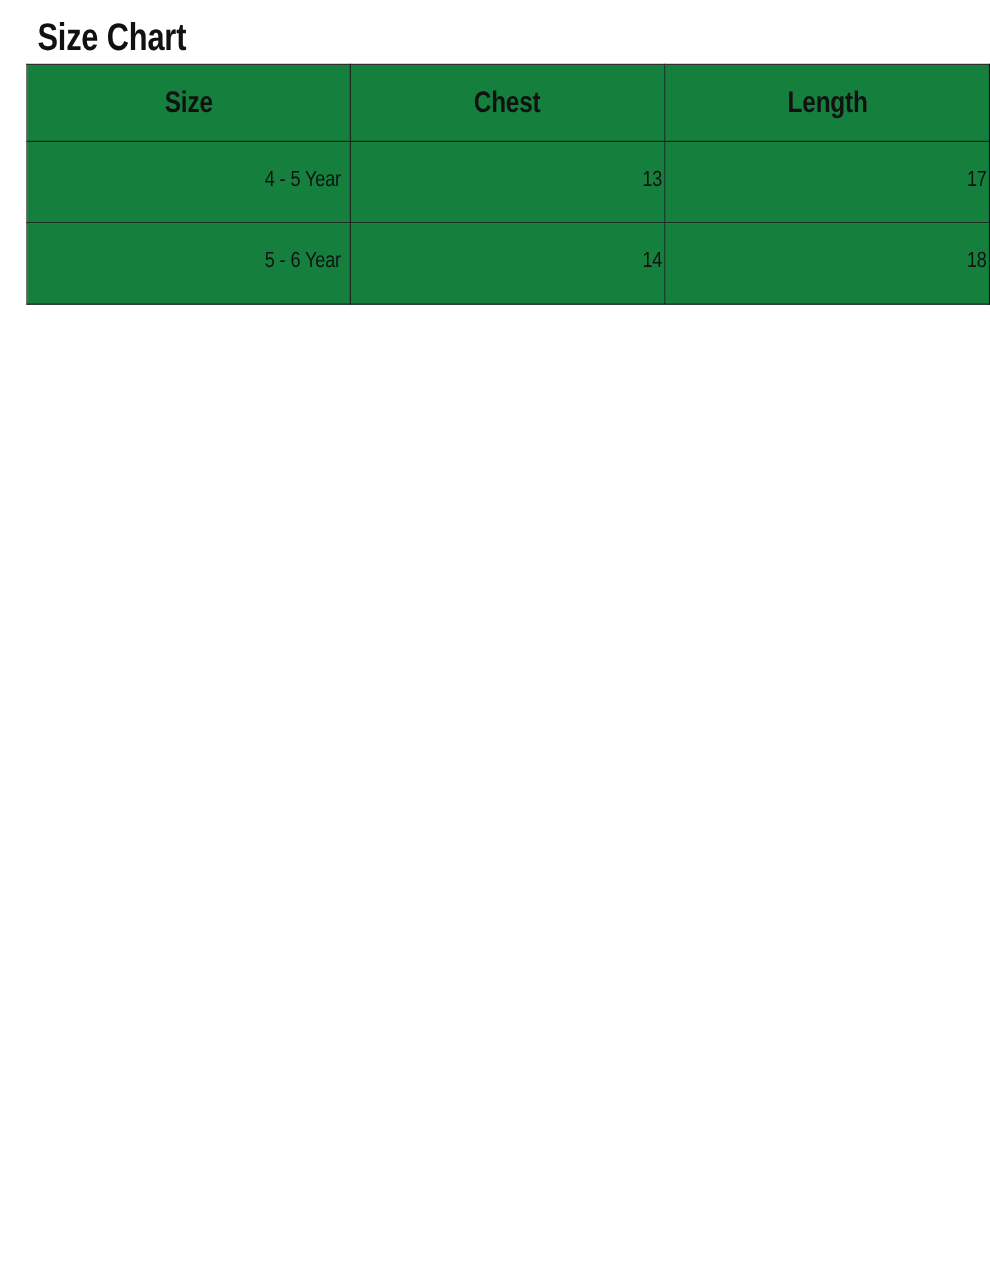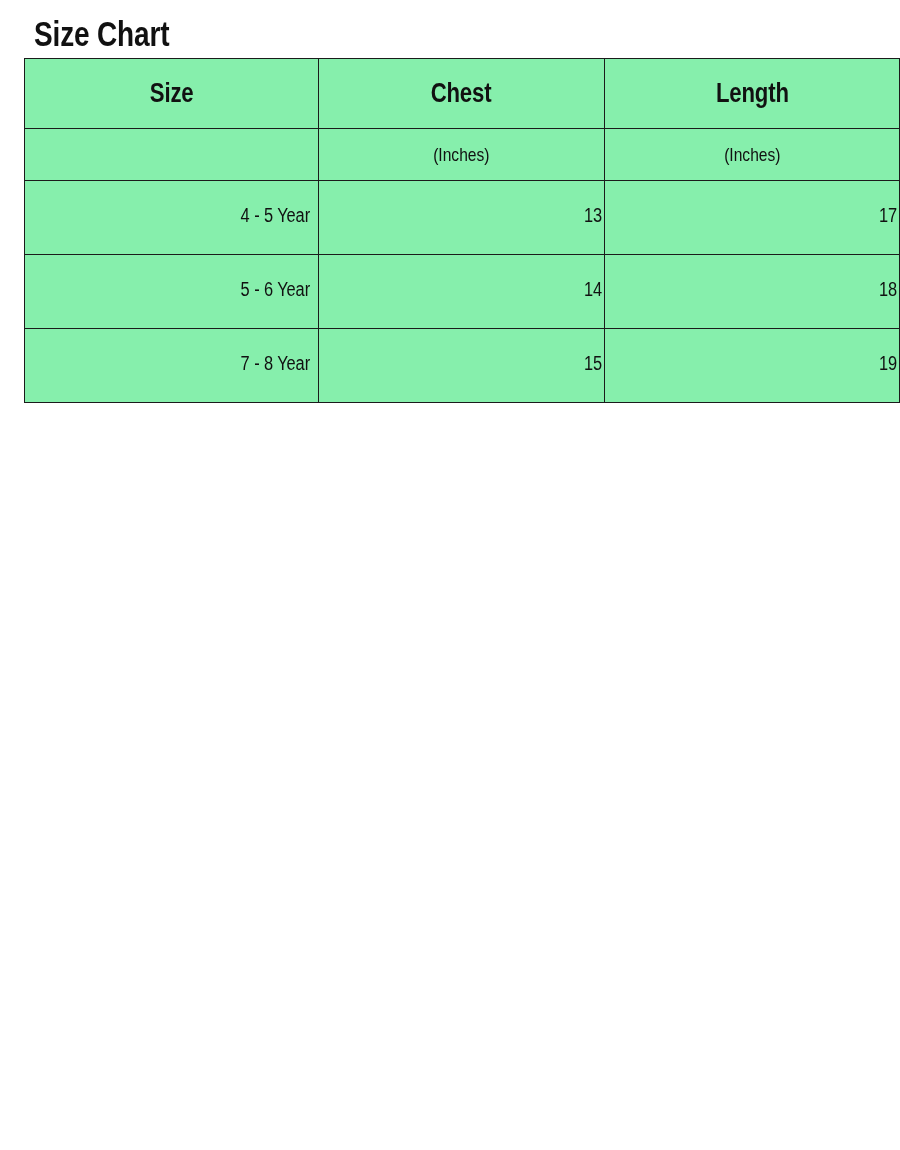--- a/index.html
+++ b/index.html
@@ -50,21 +50,21 @@
     width: 875px;
     border-collapse: collapse;
     table-layout: fixed;
   }
   .size-table td {
     border: 1.6px solid #1b1b1b;
     text-align: center;
     vertical-align: middle;
     padding: 0;
     color: #111111;
-    background: #86efac;
+    background: #15803d;
   }
 
   
   .col-size   { width: 294px; }
   .col-chest  { width: 286px; }
   .col-length { width: 295px; }
 
   
   .row-head td {
     height: 69px;
@@ -131,31 +131,20 @@
           <span>Size</span>
         </td>
         <td>
           <span>Chest</span>
         </td>
         <td>
           <span>Length</span>
         </td>
       </tr>
 
-      <tr class="row-units">
-        <td class="empty-cell">
-          <span></span>
-        </td>
-        <td>
-          <span>(Inches)</span>
-        </td>
-        <td>
-          <span>(Inches)</span>
-        </td>
-      </tr>
 
       <tr class="row-data">
         <td>
           <span>4 - 5 Year</span>
         </td>
         <td>
           <span>13</span>
         </td>
         <td>
           <span>17</span>
@@ -167,30 +156,19 @@
           <span>5 - 6 Year</span>
         </td>
         <td>
           <span>14</span>
         </td>
         <td>
           <span>18</span>
         </td>
       </tr>
 
-      <tr class="row-data">
-        <td>
-          <span>7 - 8 Year</span>
-        </td>
-        <td>
-          <span>15</span>
-        </td>
-        <td>
-          <span>19</span>
-        </td>
-      </tr>
 
 
 
     </tbody>
   </table>
 
 </div>
 
 </body></html>

